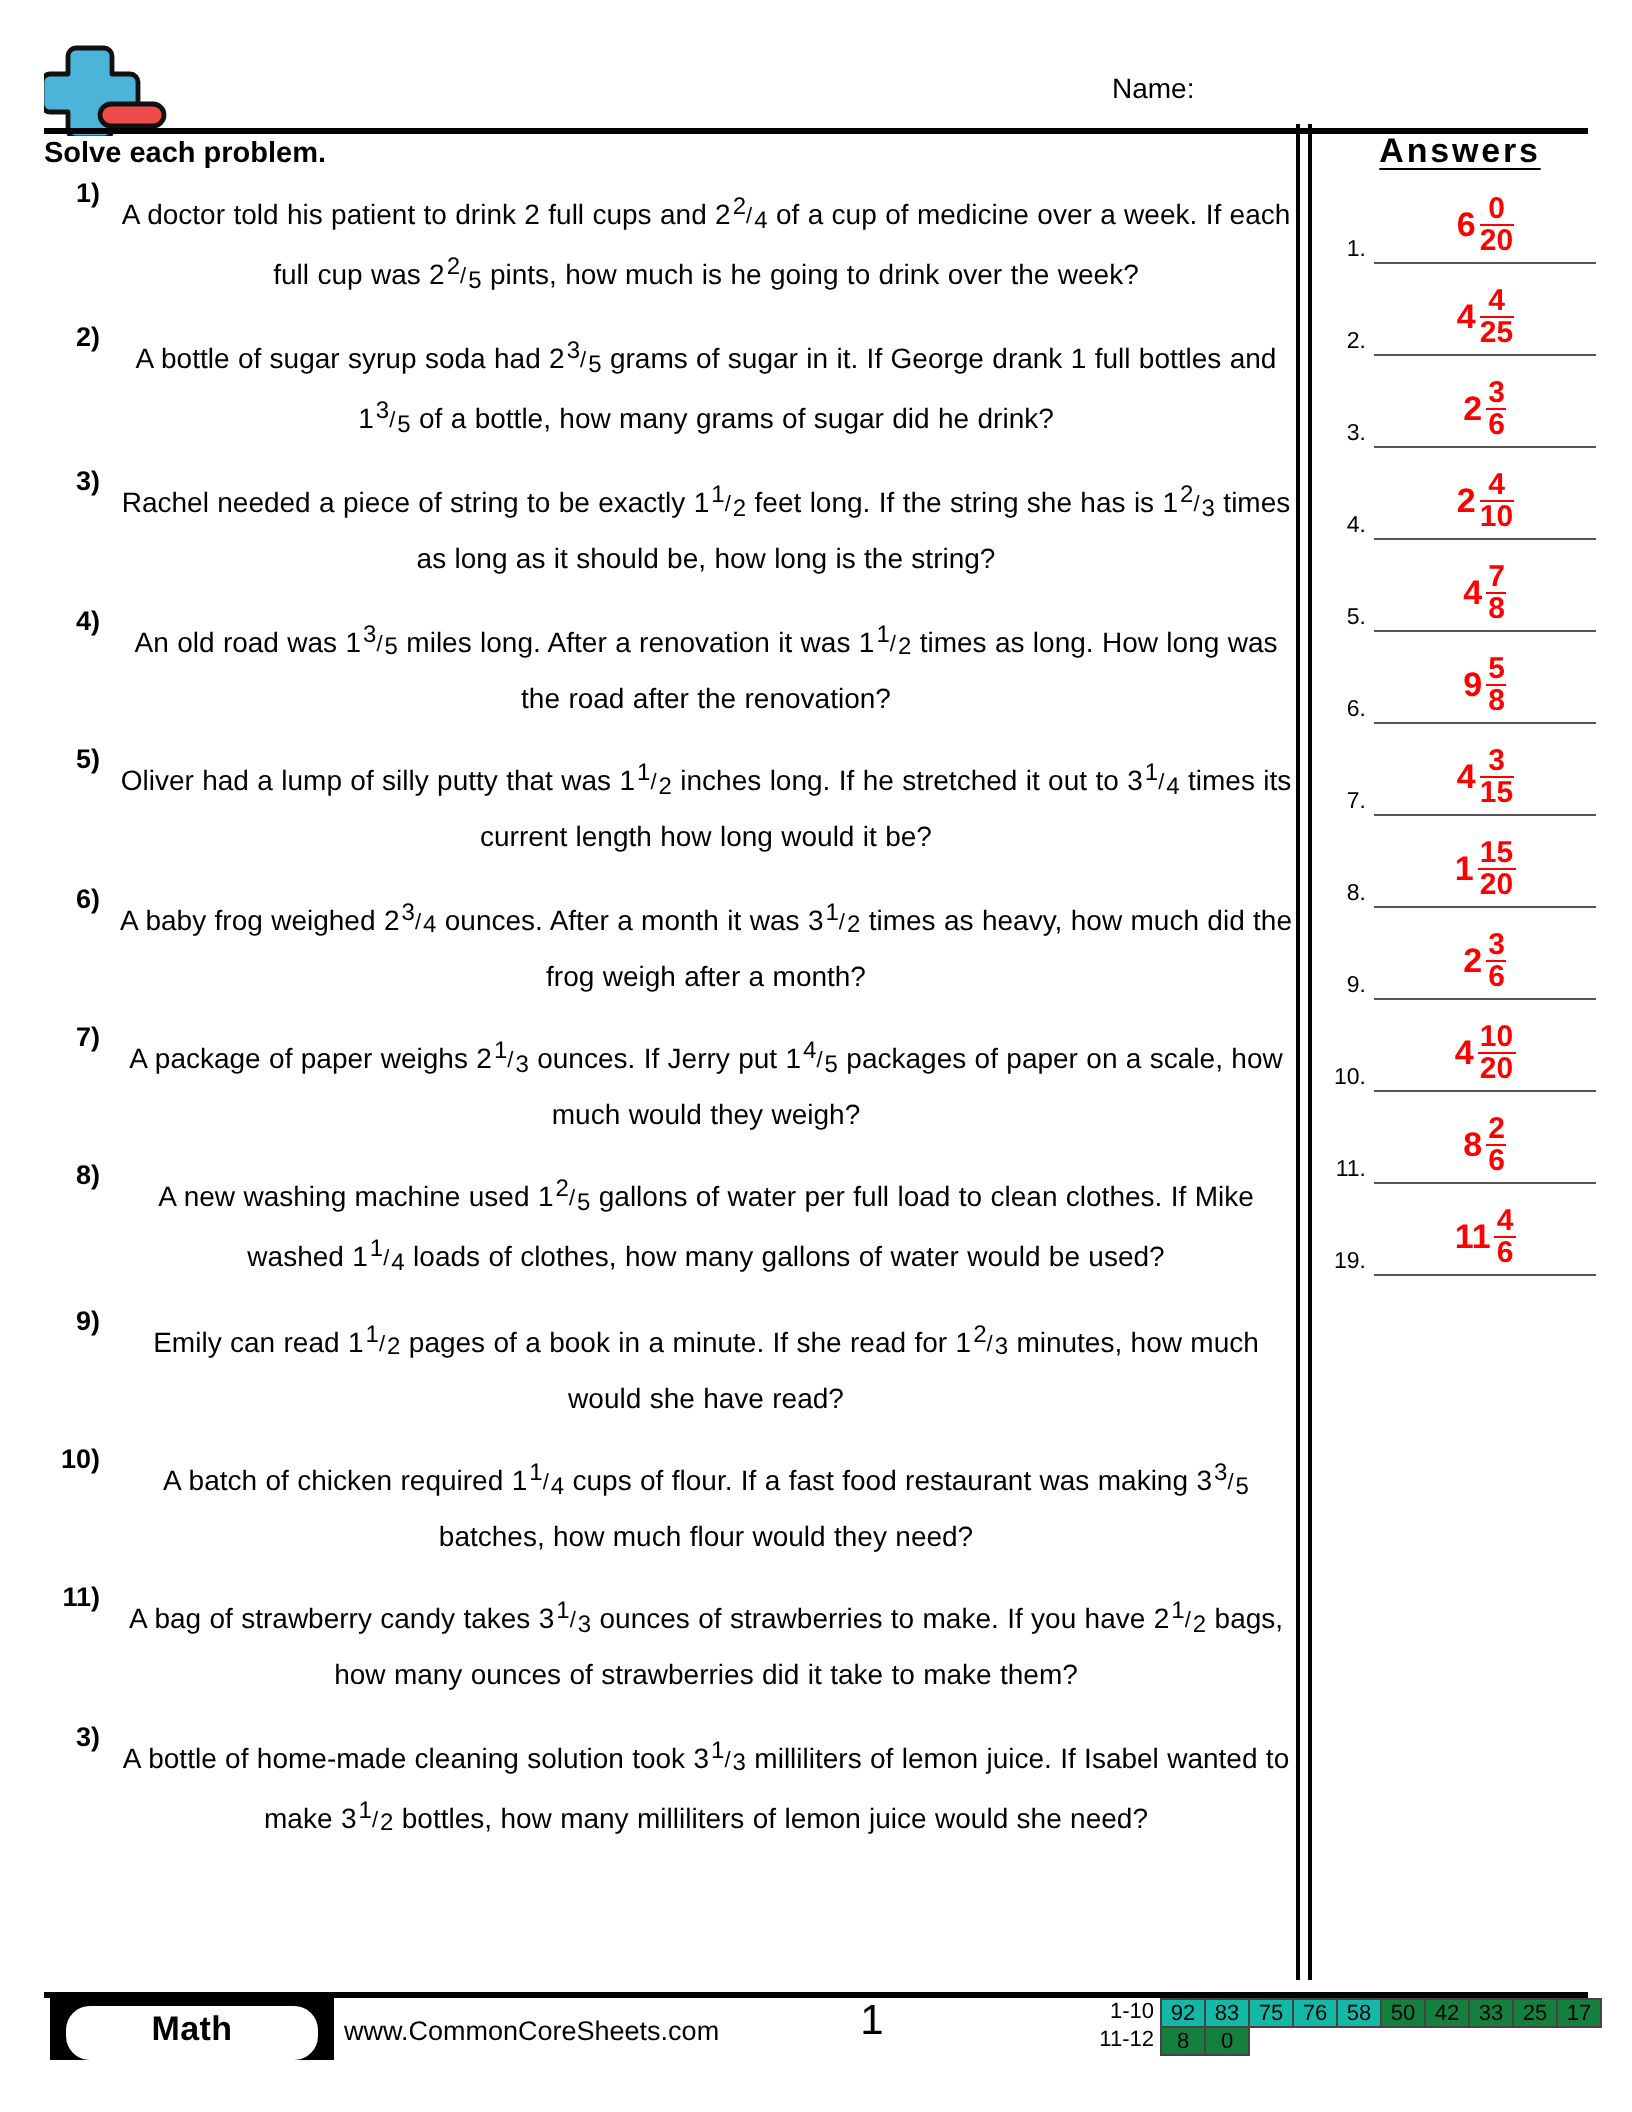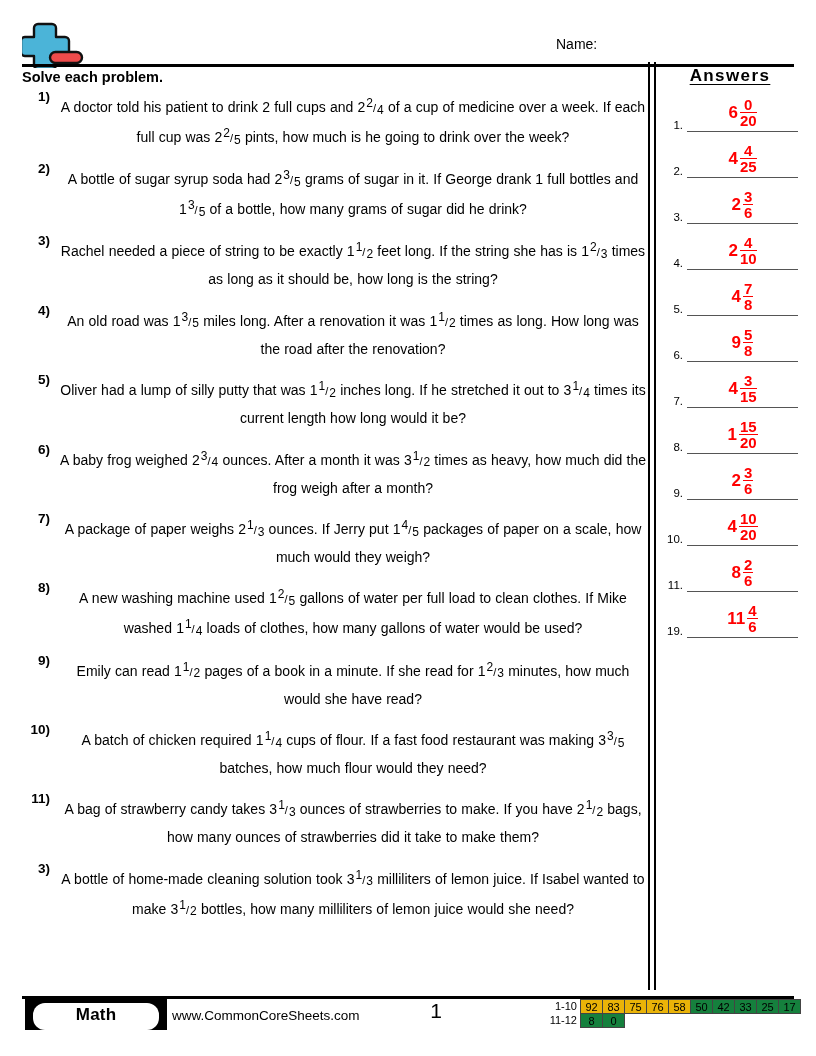--- a/index.html
+++ b/index.html
@@ -286,21 +286,21 @@
   }
   .score-cells { display: flex; }
   .score-cell {
     width: 23px;
     height: 15px;
     border: 1px solid #444;
     margin-left: -1px;
     font-size: 11px;
     line-height: 15px;
     text-align: center;
-    background: #eab308;
+    background: #14b8a6;
     box-sizing: border-box;
   }
   .score-cell.hl { background: #15803d; }
 </style>
 </head>
 <body>
 
 <div class="page">
 
   <div class="header">

